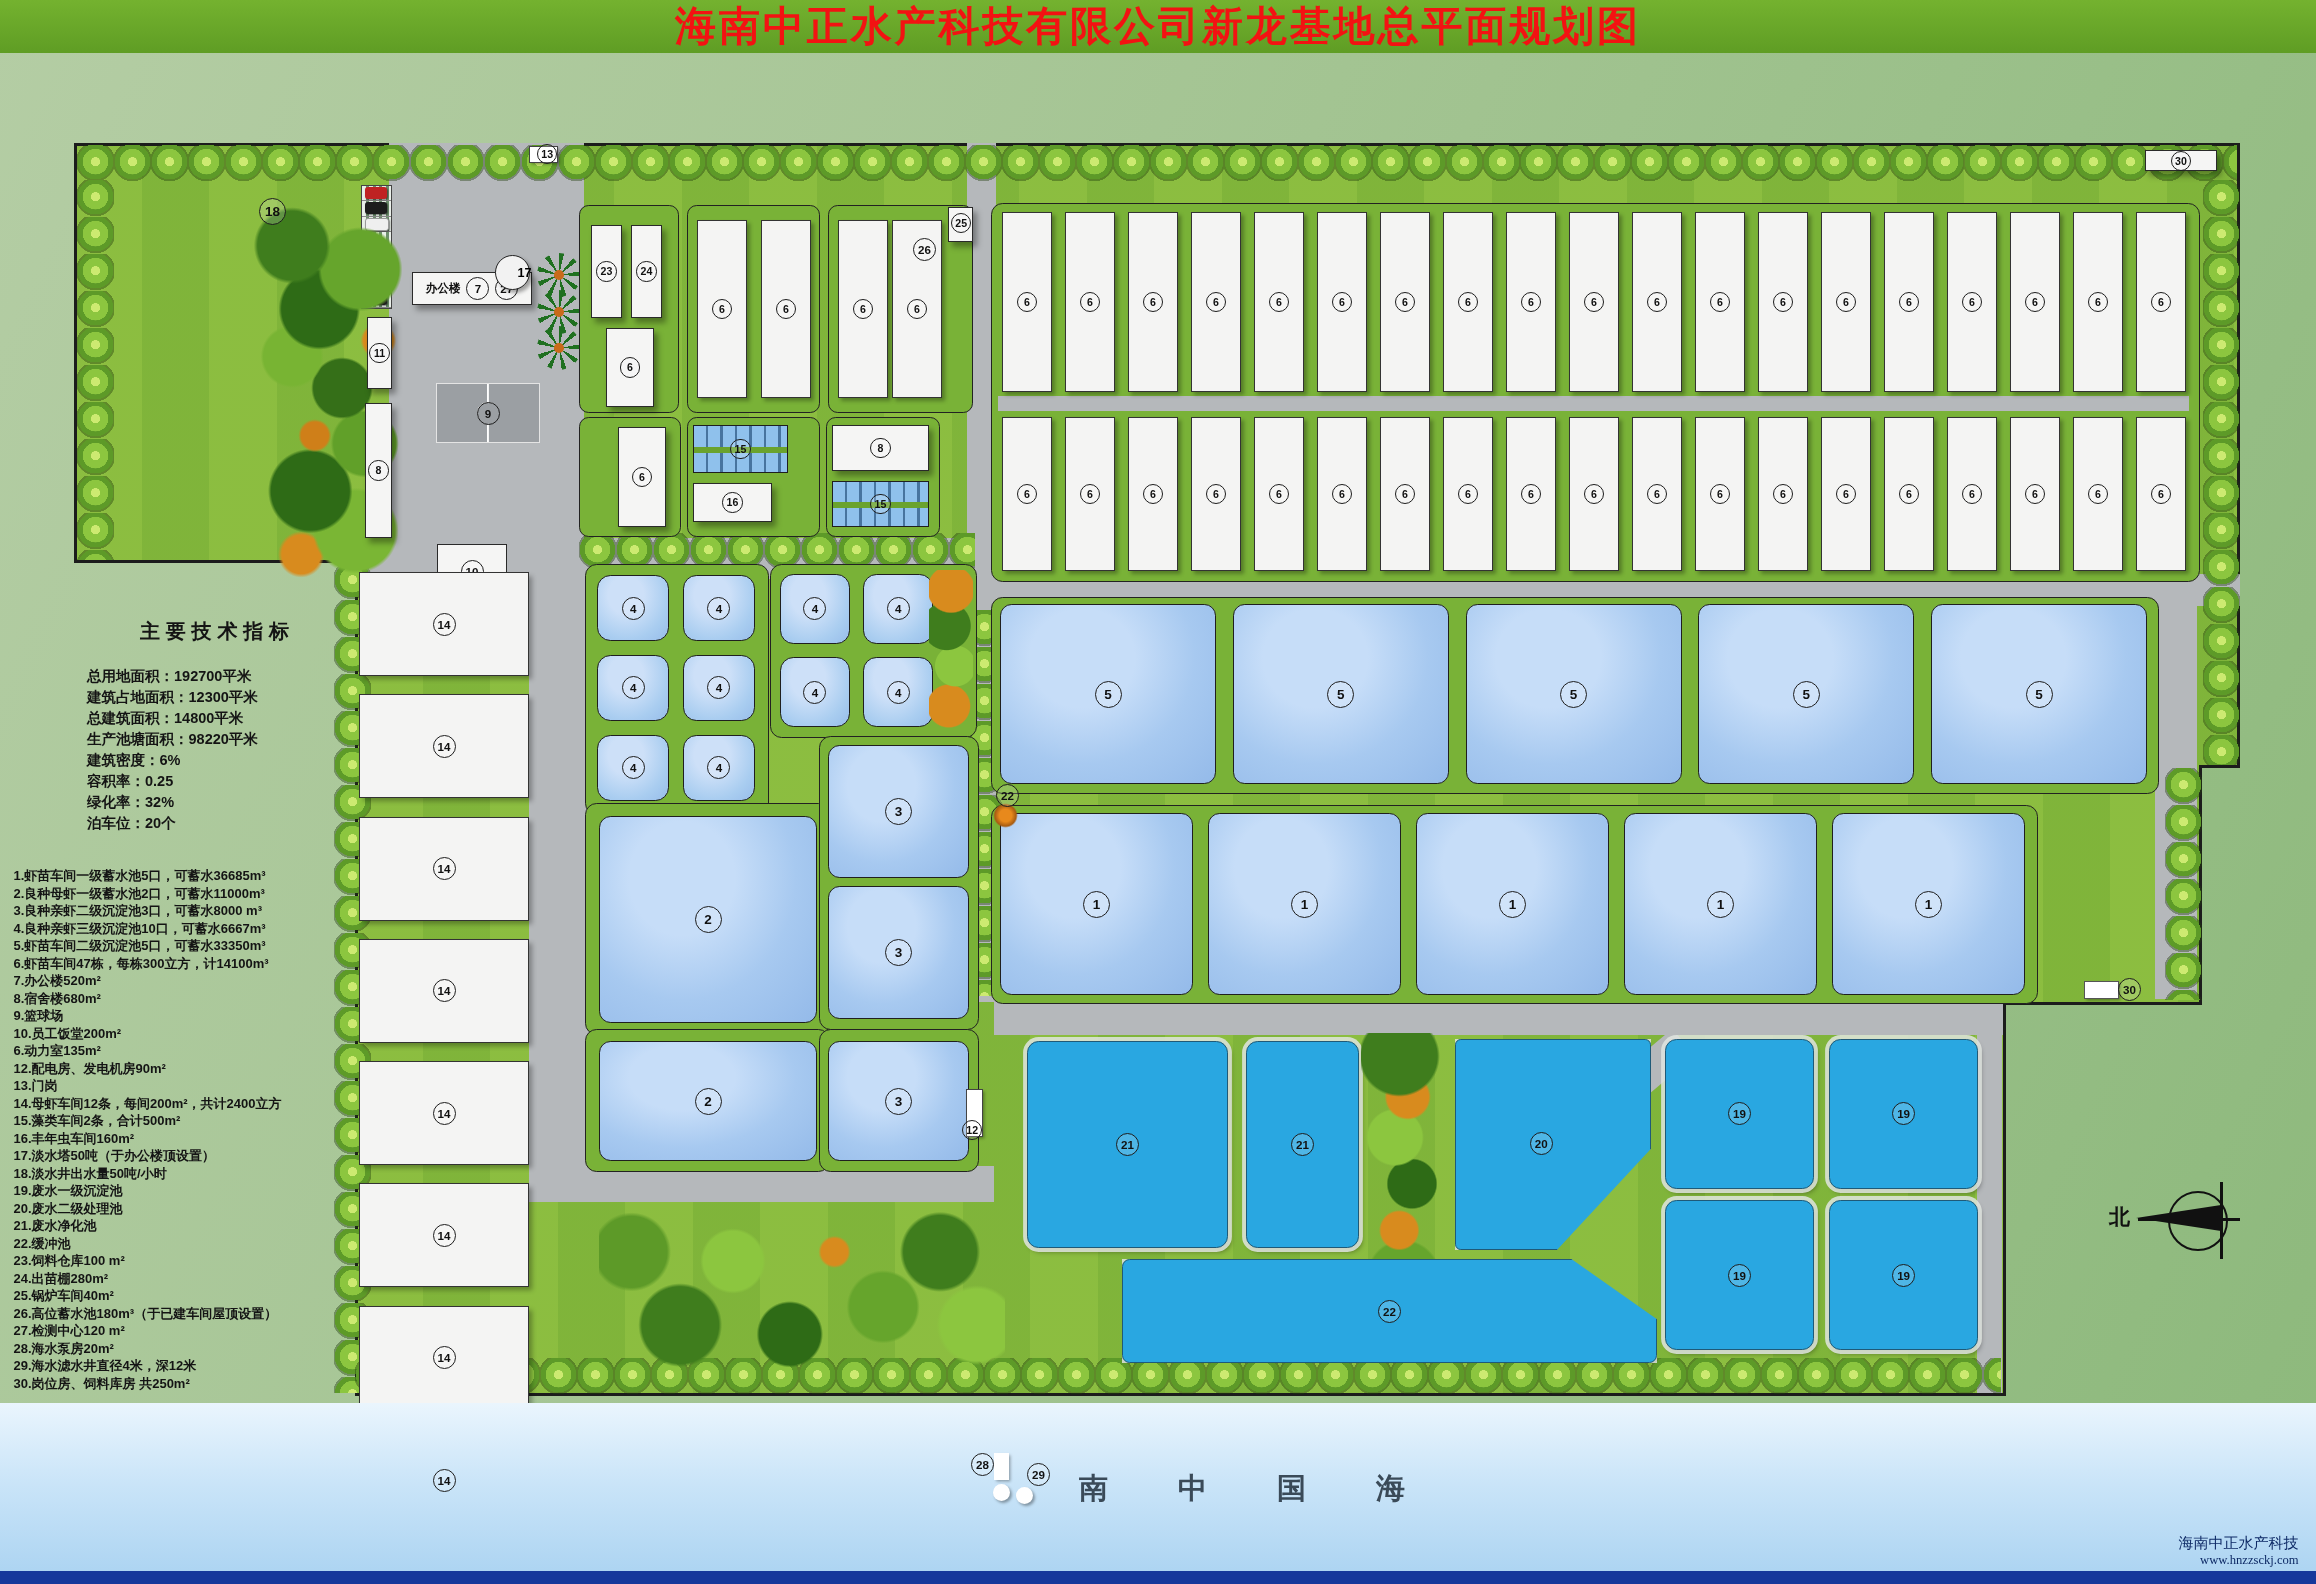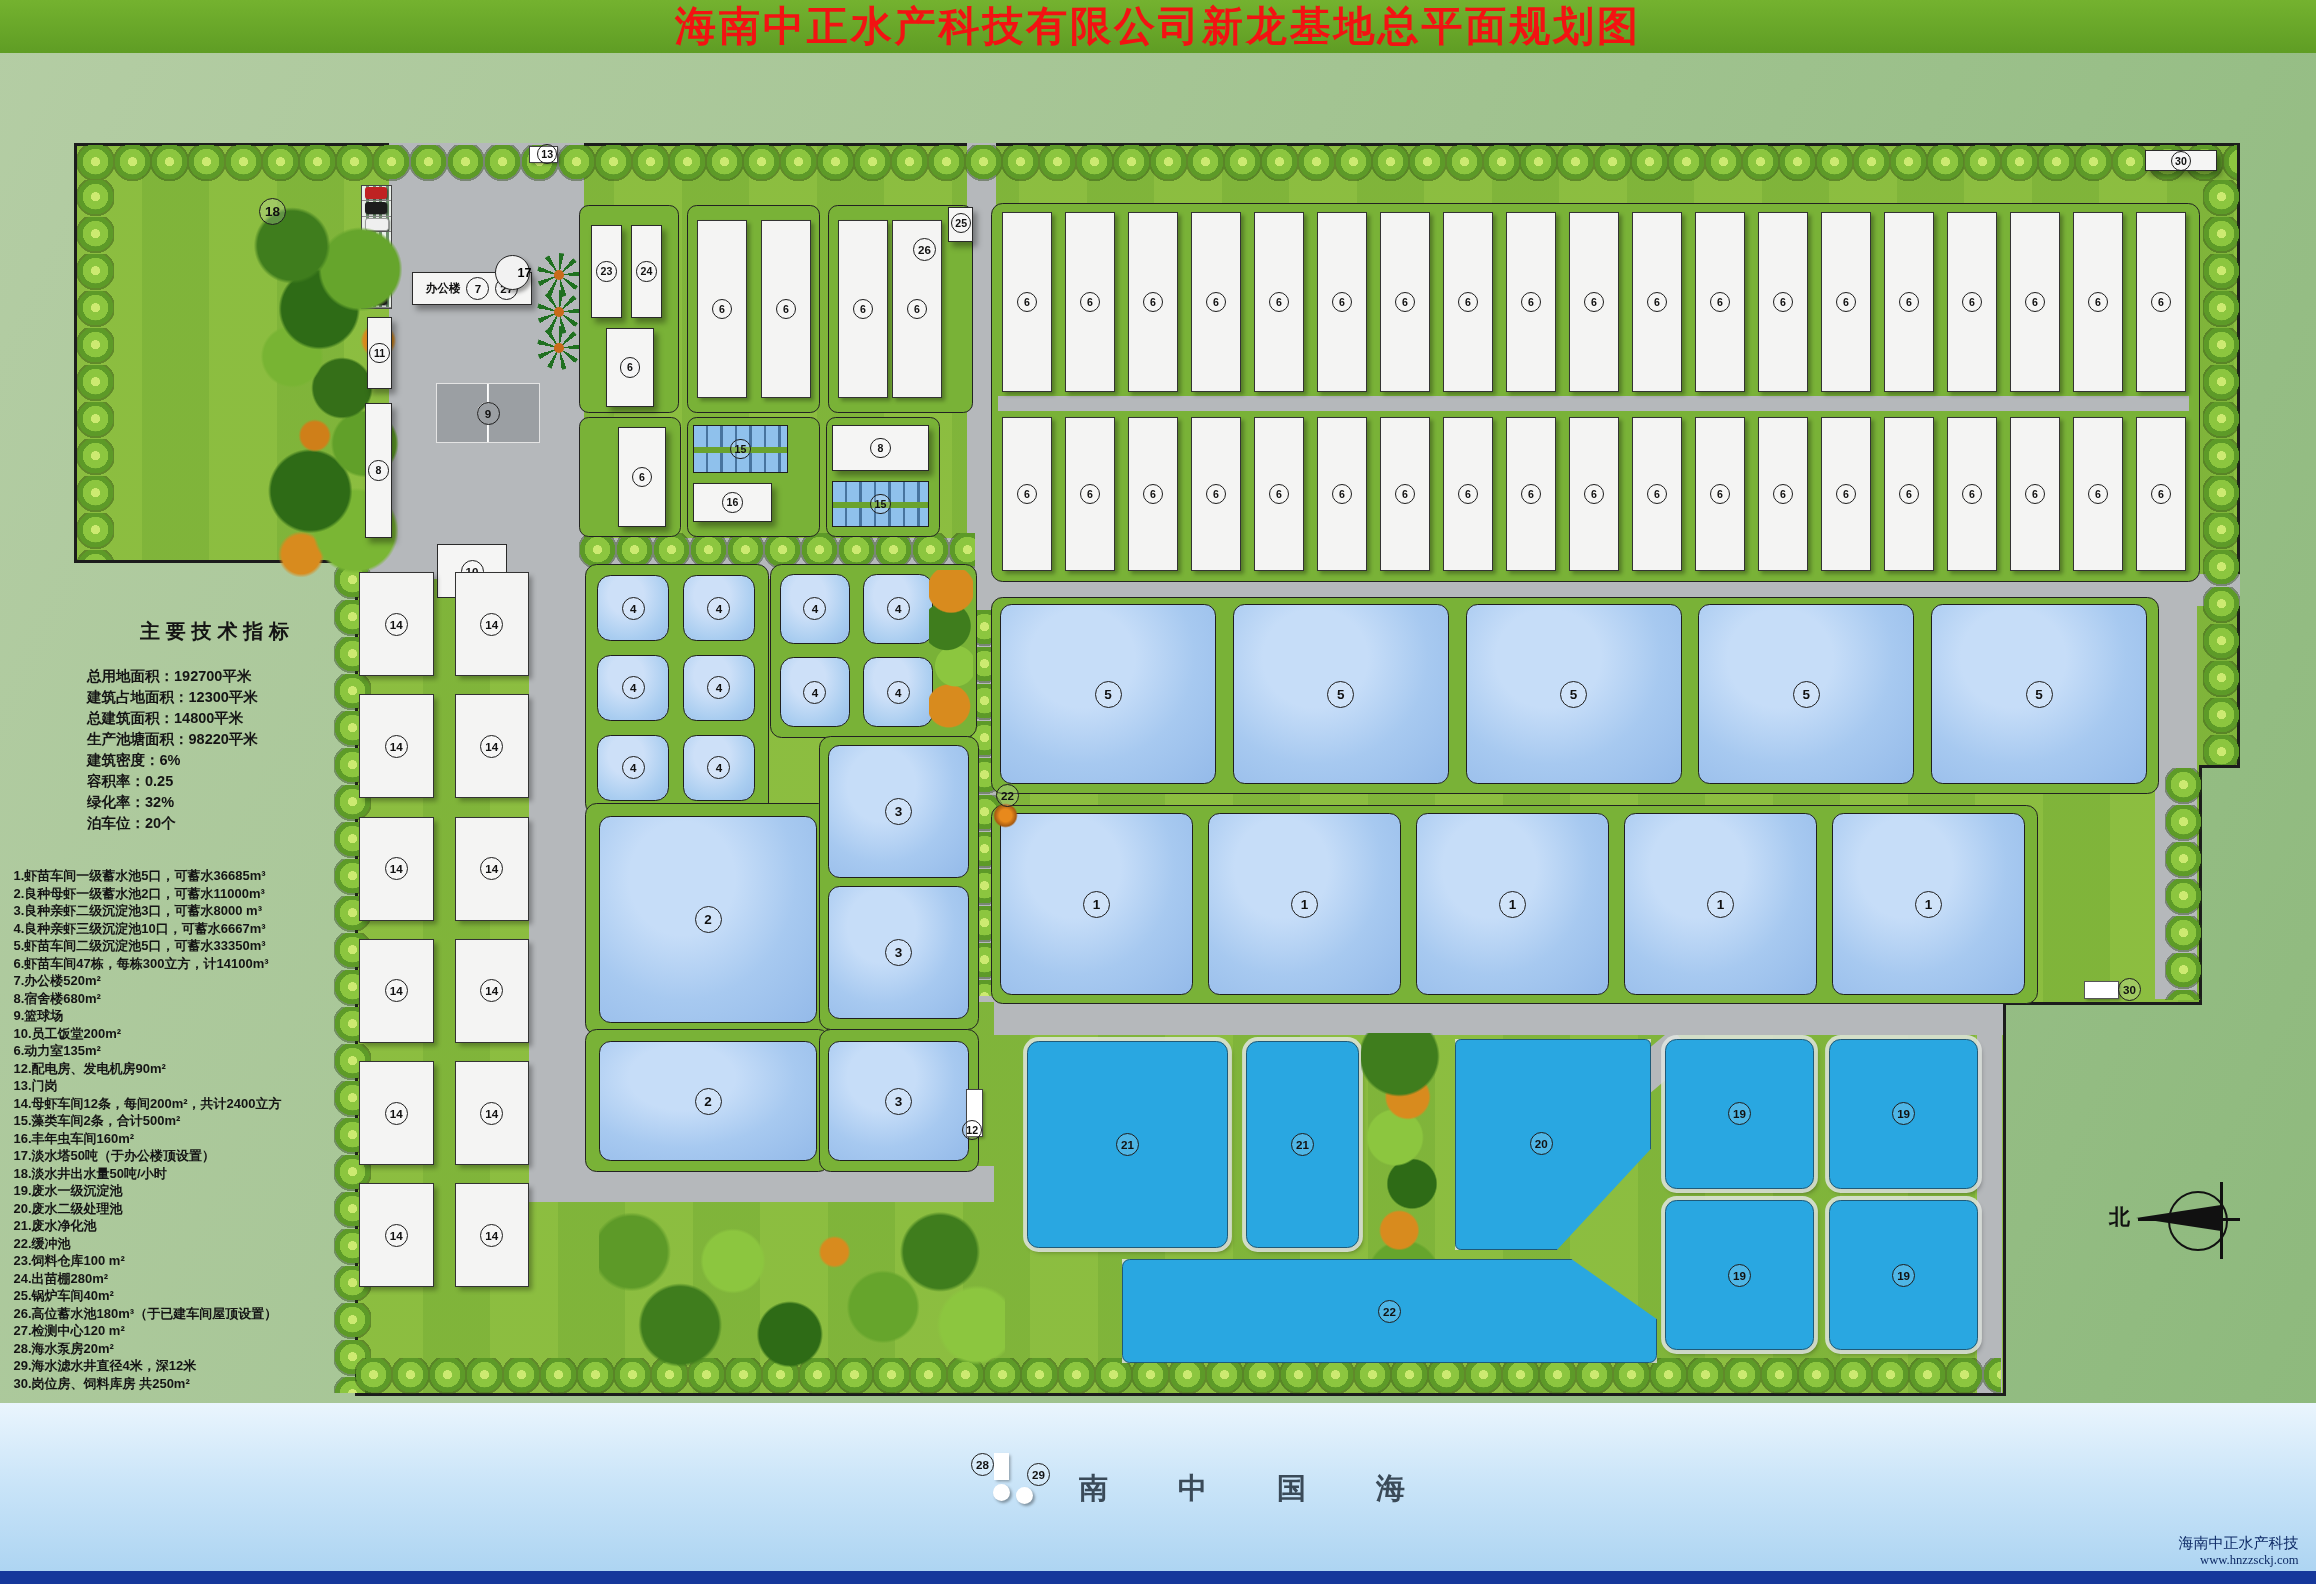--- a/index.html
+++ b/index.html
@@ -74,21 +74,21 @@
       radial-gradient(circle at 40% 60%,#cf7f19 0 5%,transparent 6%),
       radial-gradient(circle at 62% 62%,#61a029 0 11%,transparent 12%),
       radial-gradient(circle at 38% 74%,#2e6b16 0 12%,transparent 13%),
       radial-gradient(circle at 58% 84%,#7ab634 0 11%,transparent 12%),
       radial-gradient(circle at 34% 90%,#d88b1e 0 5%,transparent 6%);}
   
   .sub{position:absolute;background:#79b237;border:1.9px solid #222;border-radius:9.7px;}
   .frow{position:absolute;display:flex;justify-content:space-between;}
   .fb{width:48px;background:#f4f4f3;border:1.4px solid #333;box-shadow:2.9px 2.9px 3.9px rgba(0,0,0,.3);
       display:flex;align-items:center;justify-content:center;}
-  #b14{left:359px;top:572px;width:170px;height:721px;display:grid;grid-template-columns:1fr 1fr;grid-auto-rows:104px;column-gap:21px;row-gap:18.3px;}
+  #b14{left:359px;top:572px;width:170px;height:721px;display:grid;grid-template-columns:1fr;grid-auto-rows:104px;column-gap:21px;row-gap:18.3px;}
   .b14c{background:#f4f4f3;border:1.9px solid #333;box-shadow:3.9px 3.9px 4.8px rgba(0,0,0,.3);display:flex;align-items:center;justify-content:center;}
   .pgrid{position:absolute;display:grid;column-gap:13.5px;row-gap:13.5px;}
   .pool4{background:radial-gradient(ellipse at 40% 30%,#cde0f8 0 30%,#a9cdf0 70%,#97bdea 100%);border:1.9px solid #1f1f1f;border-radius:13.5px;
     display:flex;align-items:center;justify-content:center;}
   .prow{position:absolute;display:flex;justify-content:space-between;align-items:stretch;}
   .pond5,.pond1{flex:0 0 auto;display:flex;align-items:center;justify-content:center;}
   #p19grid{left:1665px;top:1039px;width:313px;height:311px;display:grid;grid-template-columns:1fr 1fr;grid-template-rows:1fr 1fr;column-gap:15.4px;row-gap:11.6px;}
   #p19grid .pondD{position:relative;}
   .p19c{position:relative;}
   

